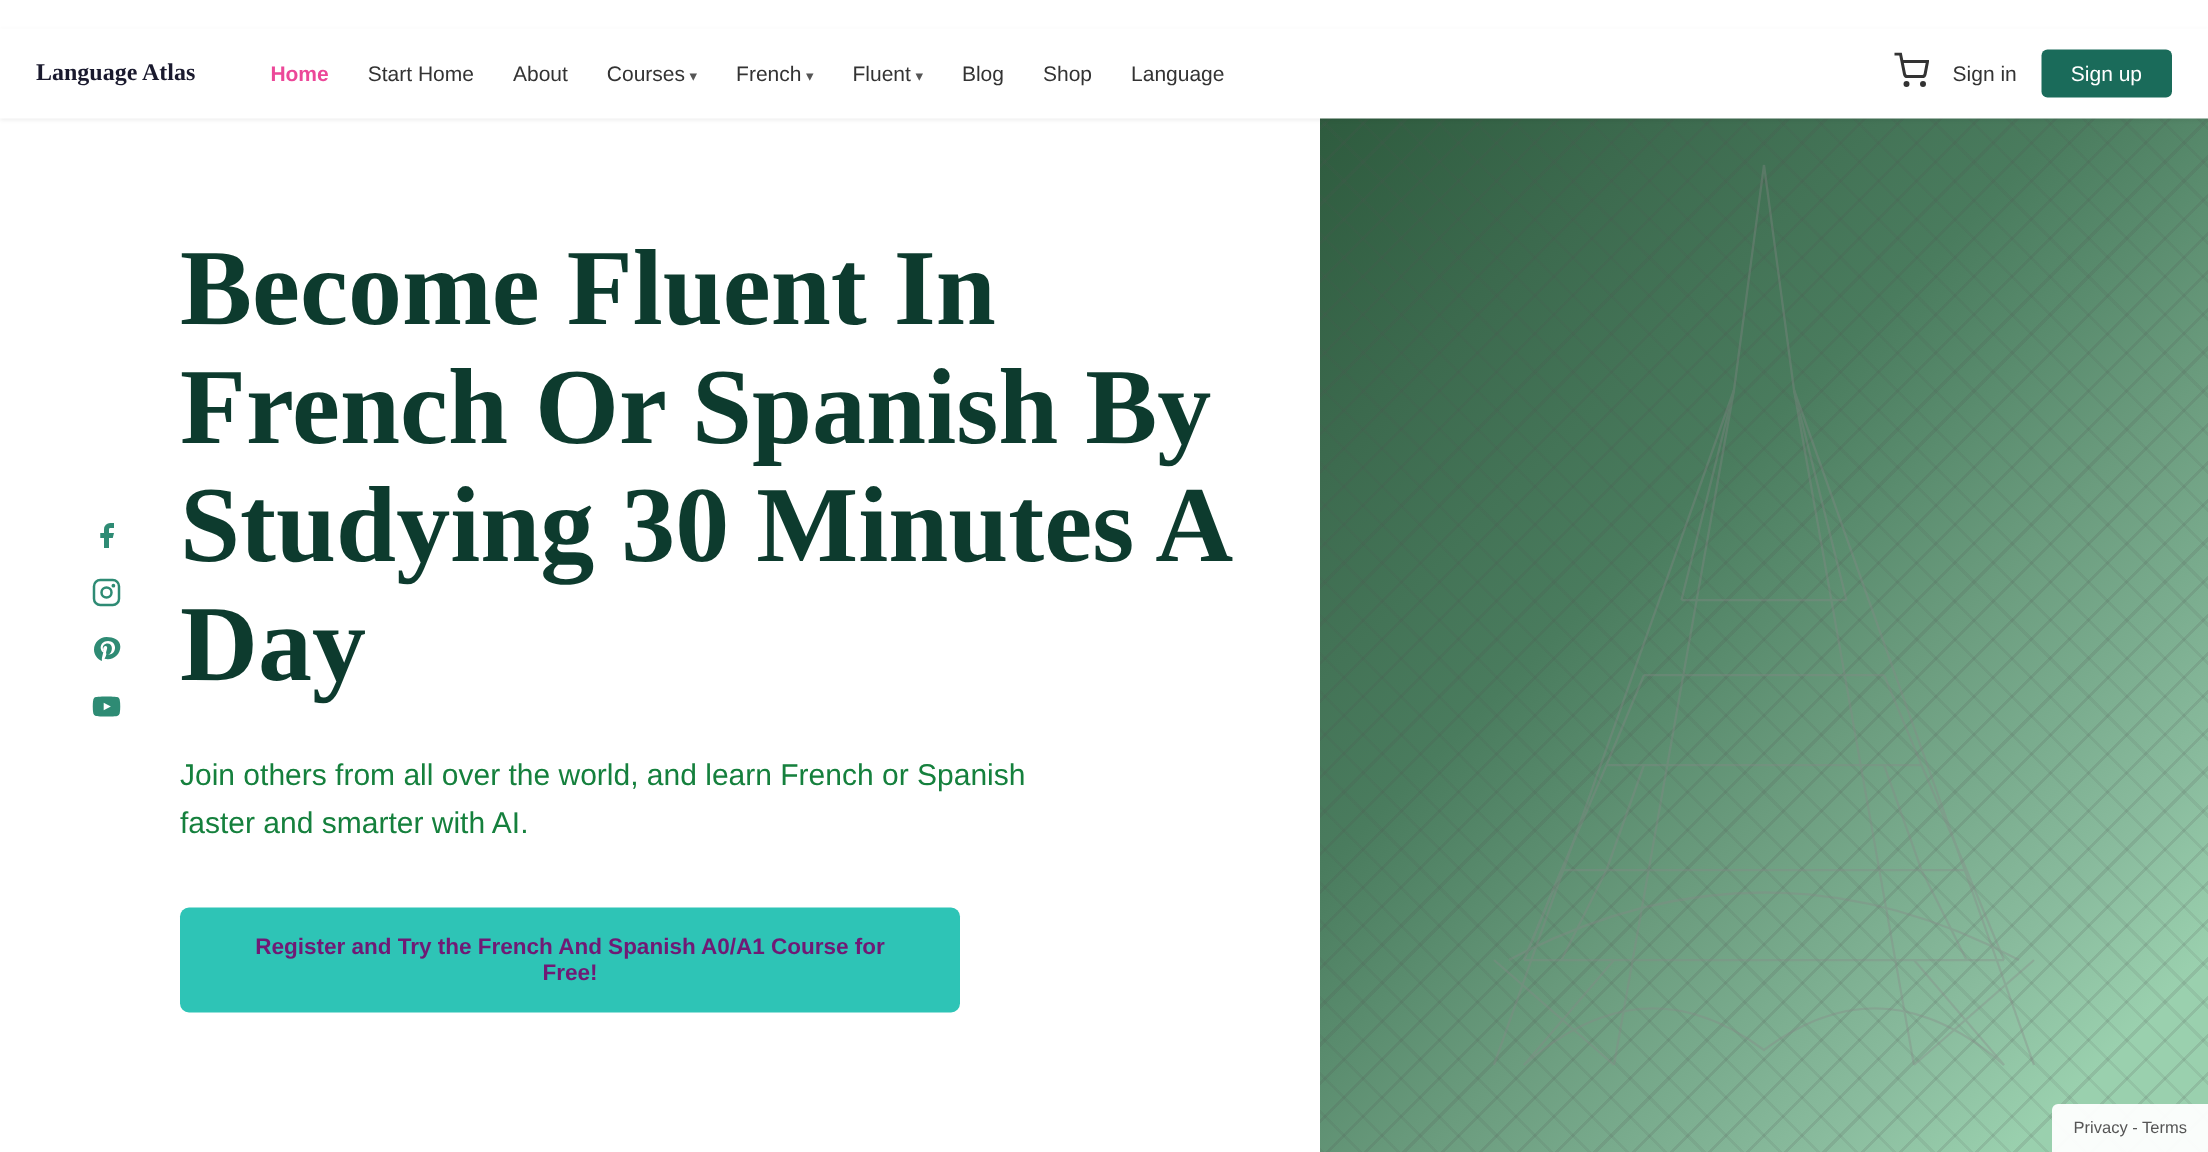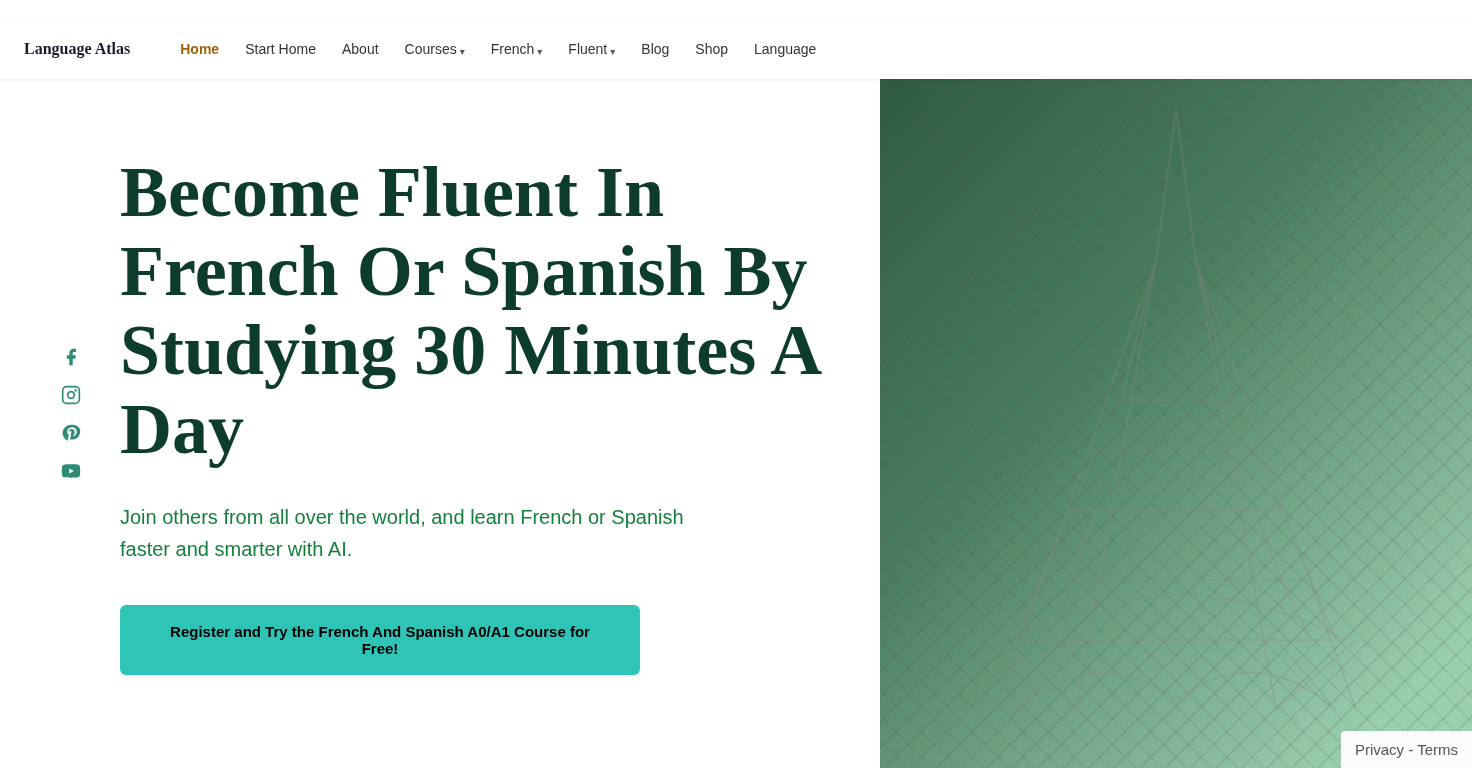--- a/index.html
+++ b/index.html
@@ -37,21 +37,21 @@
     .nav-link {
       font-family: Arial, sans-serif;
       font-size: 14px;
       color: #333;
       text-decoration: none;
       padding: 4px 10px;
       cursor: pointer;
       white-space: nowrap;
     }
     .nav-link.active {
-      color: #a16207;
+      color: #ec4899;
       font-weight: 600;
     }
     .nav-link-dropdown {
       display: flex;
       align-items: flex-end;
       gap: 3px;
     }
     .chevron {
       font-size: 10px;
       color: #555;
@@ -142,21 +142,21 @@
       font-family: Arial, sans-serif;
       font-size: 20px;
       color: #15803d;
       line-height: 1.6;
       max-width: 580px;
       margin-bottom: 40px;
     }
     .cta-btn {
       display: inline-block;
       background: #2ec4b6;
-      color: #000000;
+      color: #701a75;
       font-family: Arial, sans-serif;
       font-size: 15px;
       font-weight: 600;
       padding: 18px 36px;
       border-radius: 6px;
       cursor: pointer;
       border: none;
       text-align: center;
       max-width: 520px;
     }
@@ -200,21 +200,21 @@
         );
     }
 
     
     .cookie-notice {
       position: fixed;
       bottom: 0;
       right: 0;
       background: rgba(255,255,255,0.95);
       padding: 10px 14px;
-      font-size: 15px;
+      font-size: 11px;
       color: #555;
       font-family: Arial, sans-serif;
       z-index: 200;
       border-top-left-radius: 4px;
     }
   </style>
 </head>
 <body>
 
 <nav>
@@ -240,20 +240,31 @@
     <a class="nav-link nav-link-dropdown">
       <span>Fluent</span>
       <span class="chevron">▾</span>
     </a>
 
     <a class="nav-link">Blog</a>
 
     <a class="nav-link">Shop</a>
 
     <a class="nav-link">Language</a>
+  </div>
+  <div class="nav-right">
+    <div class="cart-icon-wrap">
+      <svg width="24" height="24" viewBox="0 0 24 24" fill="none" stroke="#333" stroke-width="2">
+        <circle cx="9" cy="21" r="1"></circle>
+        <circle cx="20" cy="21" r="1"></circle>
+        <path d="M1 1h4l2.68 13.39a2 2 0 0 0 2 1.61h9.72a2 2 0 0 0 2-1.61L23 6H6"></path>
+      </svg>
+    </div>
+    <span class="sign-in-link">Sign in</span>
+    <button class="sign-up-btn">Sign up</button>
   </div>
 </nav>
 
 <div class="main-content">
 
   <div class="left-section">
 
     <div class="social-sidebar">
 
       <div class="social-icon">

